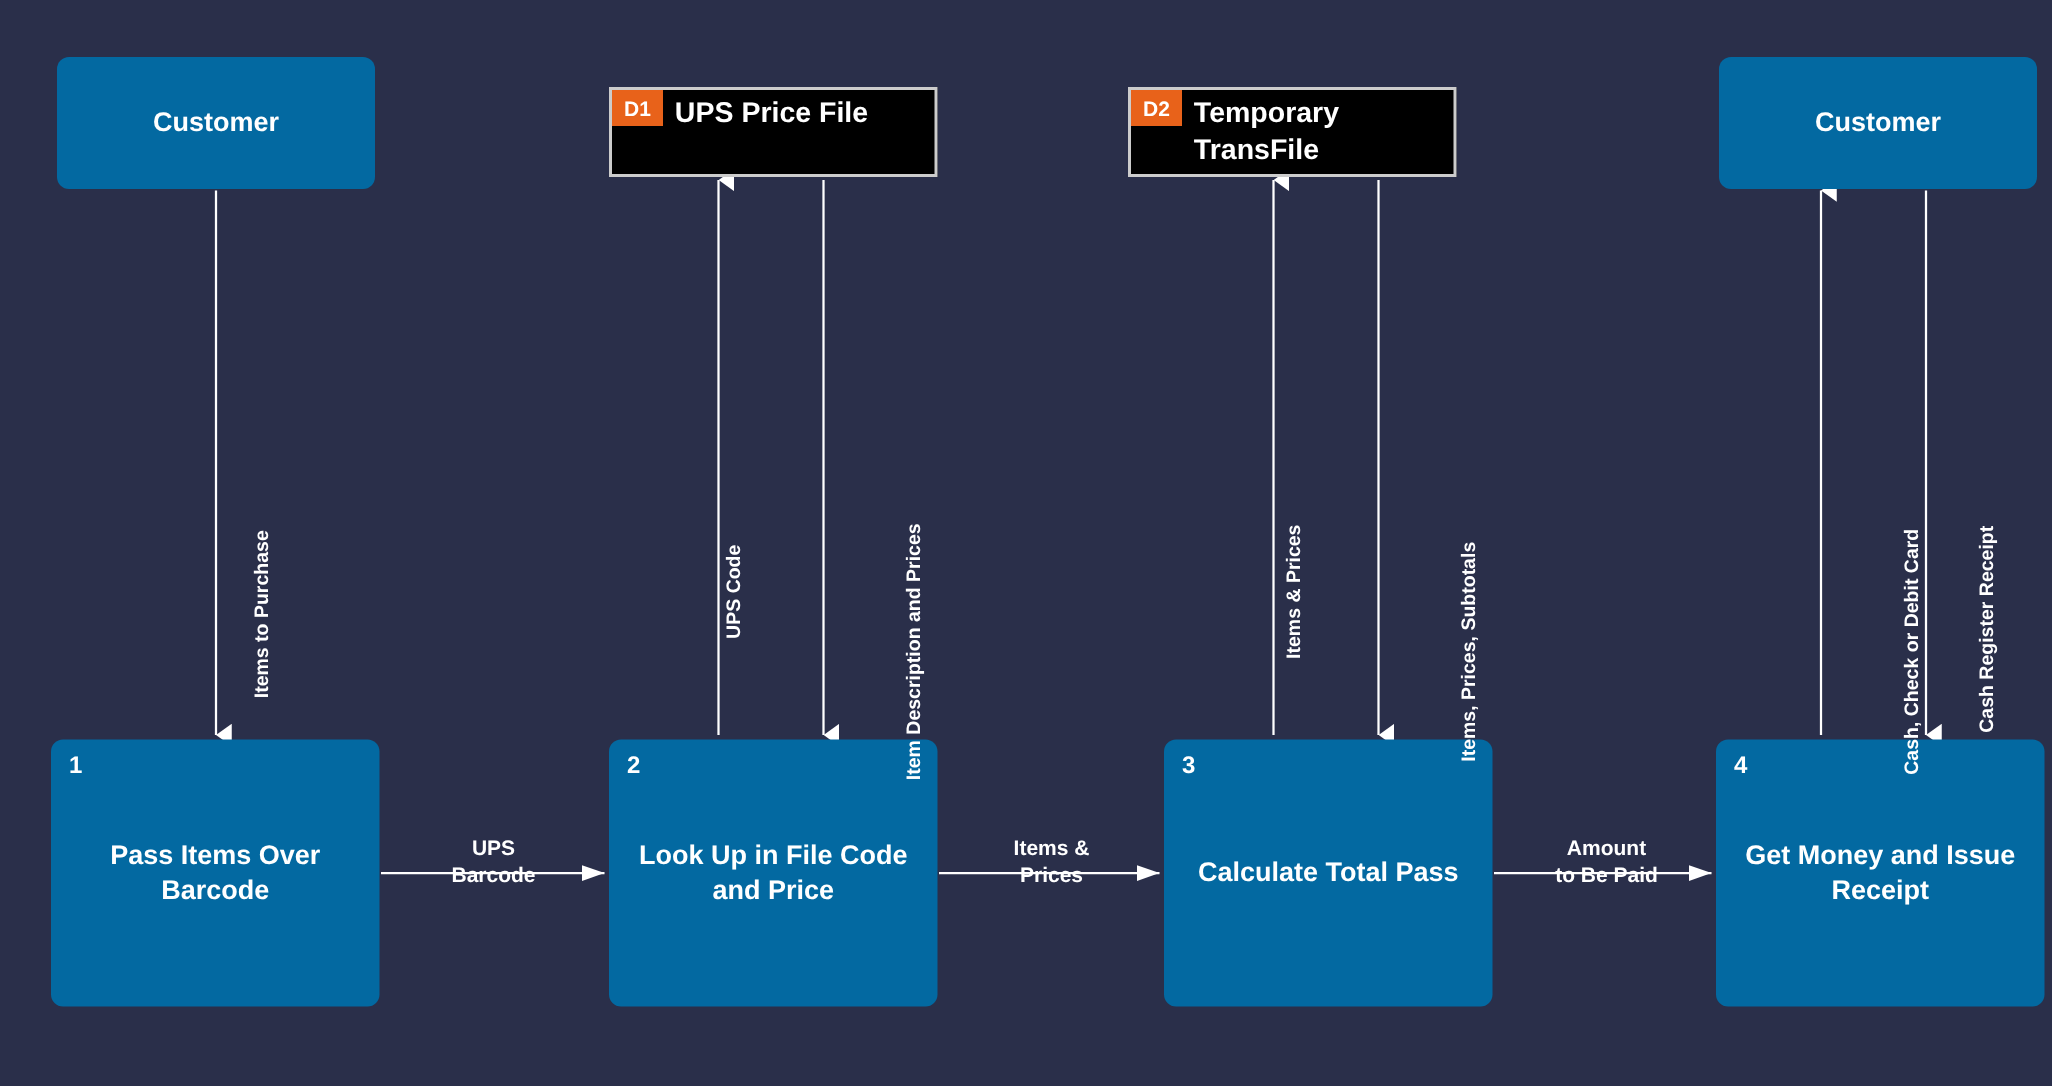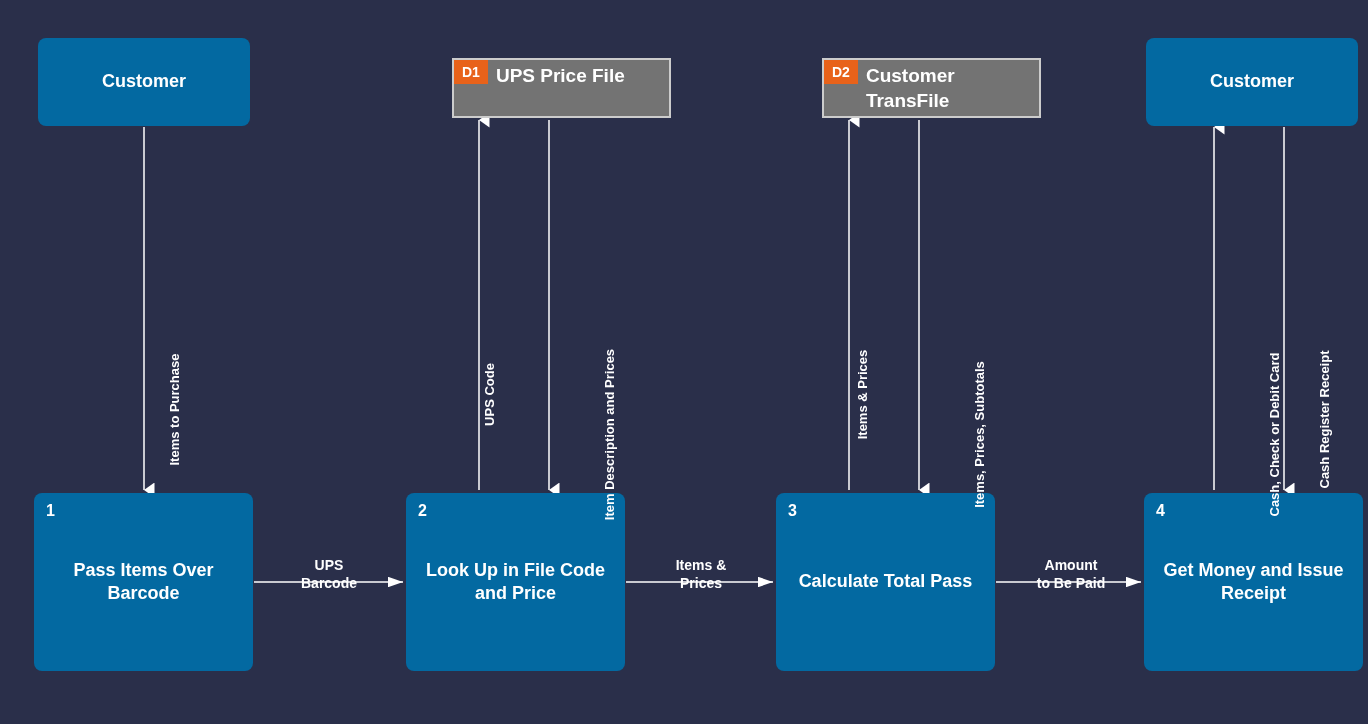--- a/index.html
+++ b/index.html
@@ -54,28 +54,27 @@
     .process-box .box-label {
       font-size: 18px;
       font-weight: bold;
       text-align: center;
       padding: 0 10px;
       line-height: 1.3;
     }
 
     
     .data-box {
-      background-color: #737373;
+      background-color: #000000;
       border: 2px solid #cccccc;
       color: white;
       position: absolute;
       display: flex;
       align-items: flex-start;
       justify-content: flex-start;
-      margin-left: 46px;
     }
 
     .data-box .data-id {
       background-color: #e8621a;
       color: white;
       font-weight: bold;
       font-size: 14px;
       padding: 4px 8px;
       min-width: 32px;
       text-align: center;
@@ -167,23 +166,23 @@
 
     <div class="process-box" style="left:1132px; top:26px; width:212px; height:88px; font-size:22px; border-radius:8px;">
       <span class="box-label">Customer</span>
     </div>
 
     <div class="data-box" style="left:392px; top:46px; width:219px; height:60px;">
       <span class="data-id">D1</span>
       <span class="data-label">UPS Price File</span>
     </div>
 
-    <div class="data-box" style="left:762px; top:46px; width:219px; height:60px;">
+    <div class="data-box" style="left:738px; top:46px; width:219px; height:60px;">
       <span class="data-id">D2</span>
-      <span class="data-label">Customer TransFile</span>
+      <span class="data-label">Temporary TransFile</span>
     </div>
 
     <div class="process-box" style="left:20px; top:481px; width:219px; height:178px;">
       <span class="box-number">1</span>
       <span class="box-label">Pass Items Over Barcode</span>
     </div>
 
     <div class="process-box" style="left:392px; top:481px; width:219px; height:178px;">
       <span class="box-number">2</span>
       <span class="box-label">Look Up in File Code and Price</span>

